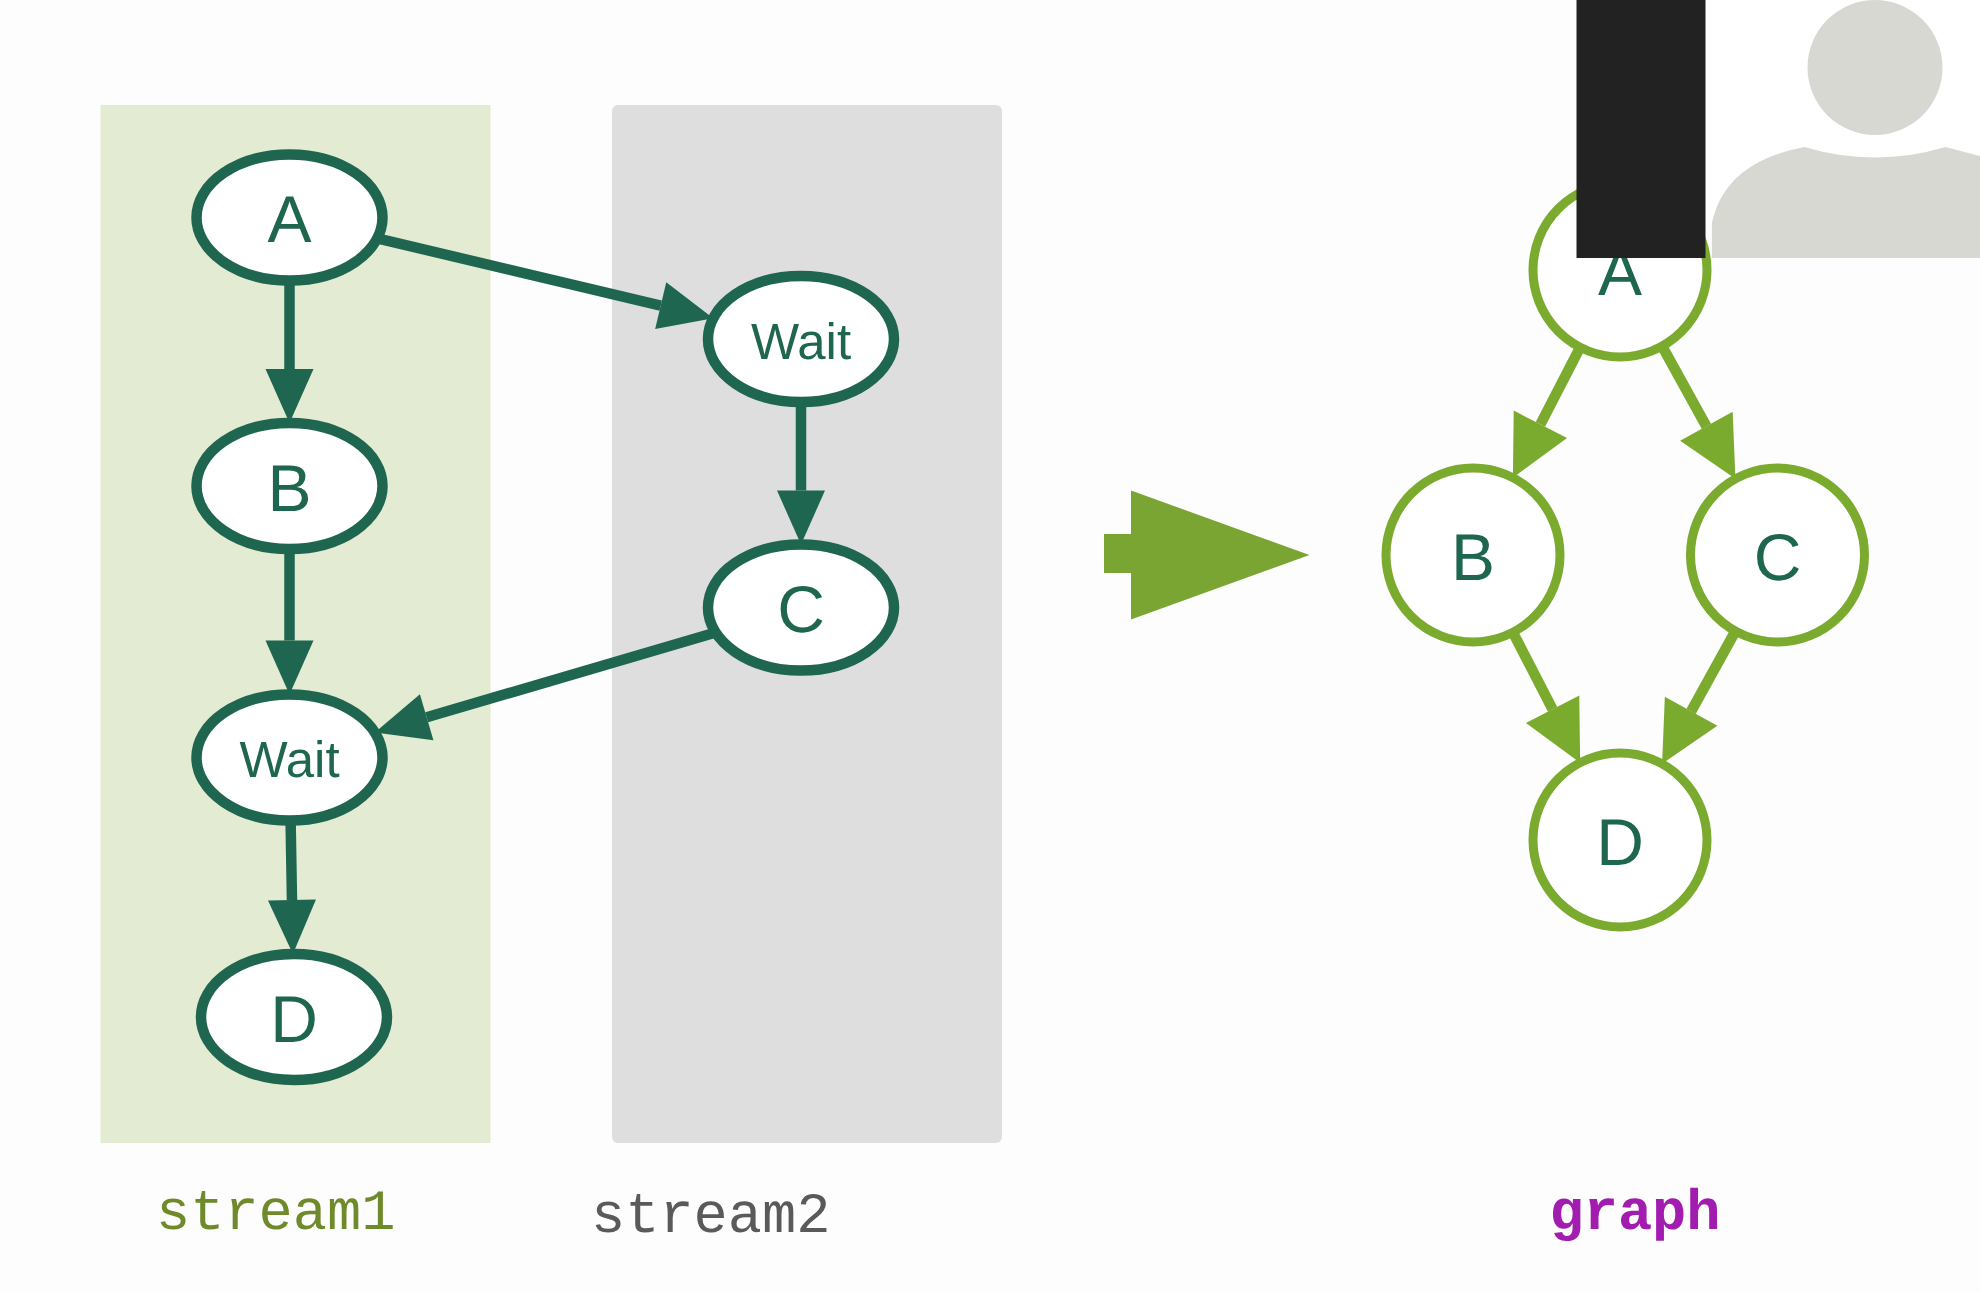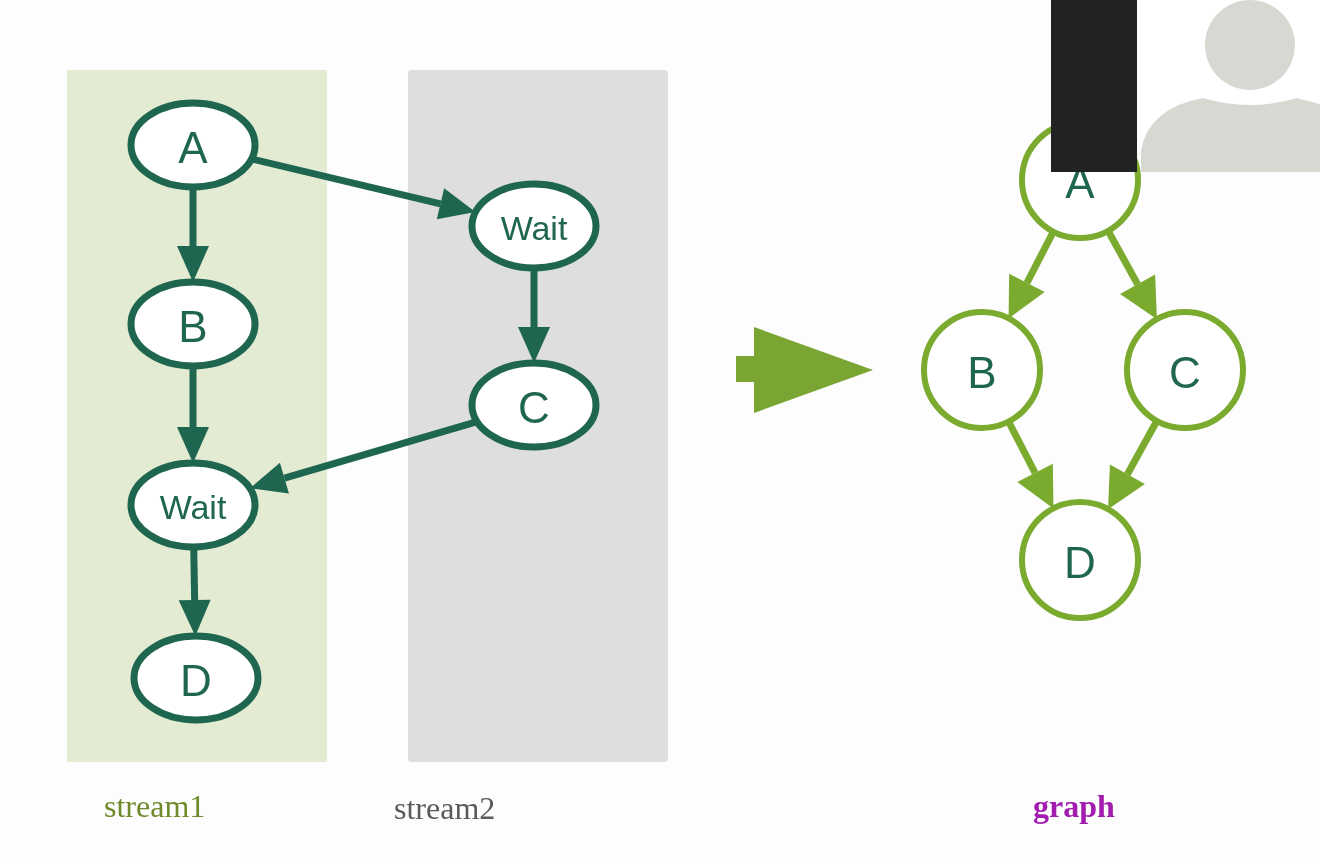--- a/index.html
+++ b/index.html
@@ -3,21 +3,21 @@
   <meta charset="utf-8">
   <style>
     html, body { margin: 0; padding: 0; }
     body {
       width: 1320px; height: 862px; overflow: hidden;
       background: #fdfdfd; position: relative;
       font-family: "Liberation Sans", sans-serif;
     }
     svg#diagram { position: absolute; left: 0; top: 0; }
     .node-text { font-family: "Liberation Sans", sans-serif; text-anchor: middle; dominant-baseline: central; }
-    .lane-label { position: absolute; font-size: 32px; font-family: Liberation Serif, serif; }
+    .lane-label { position: absolute; font-size: 38px; font-family: Liberation Mono, monospace; }
     #lbl-stream1 { left: 104px; top: 788px; color: #6e8a2b; }
     #lbl-stream2 { left: 394px; top: 790px; color: #5a5a5a; }
     #lbl-graph { left: 1033px; top: 788px; color: #a21caf; font-weight: bold; }
     .video-black { position: absolute; left: 1051px; top: 0; width: 86px; height: 172px; background: #222222; }
     .video-avatar { position: absolute; left: 1141px; top: 0; width: 179px; height: 172px; background: #ffffff; overflow: hidden; }
   </style>
 </head>
 <body>
 
 <svg id="diagram" width="1320" height="862">

